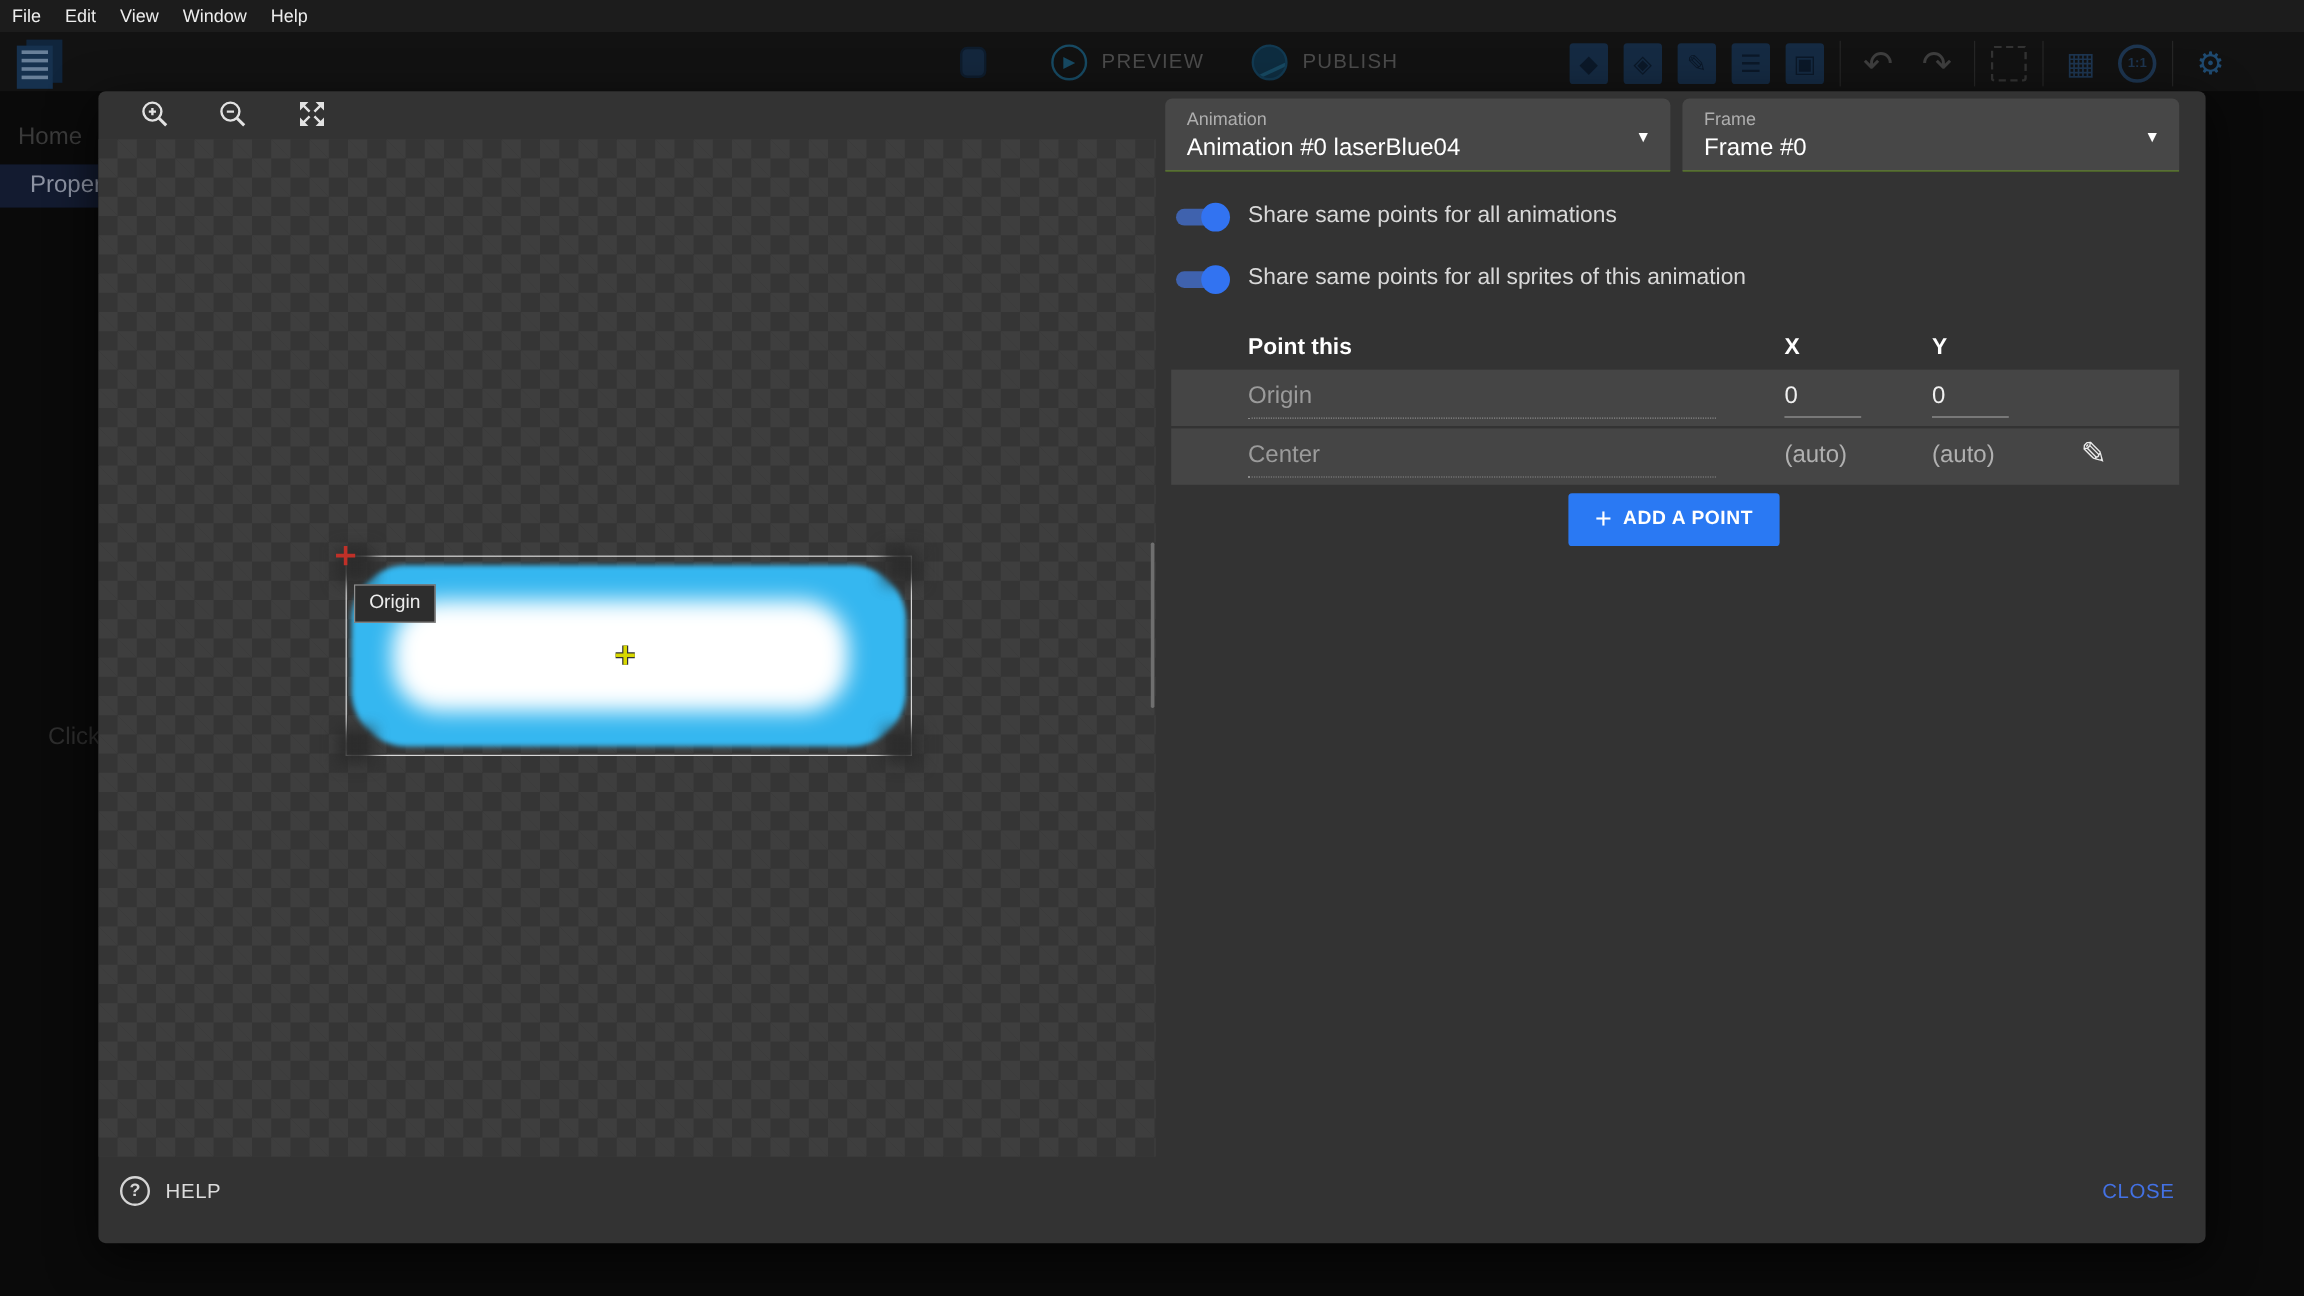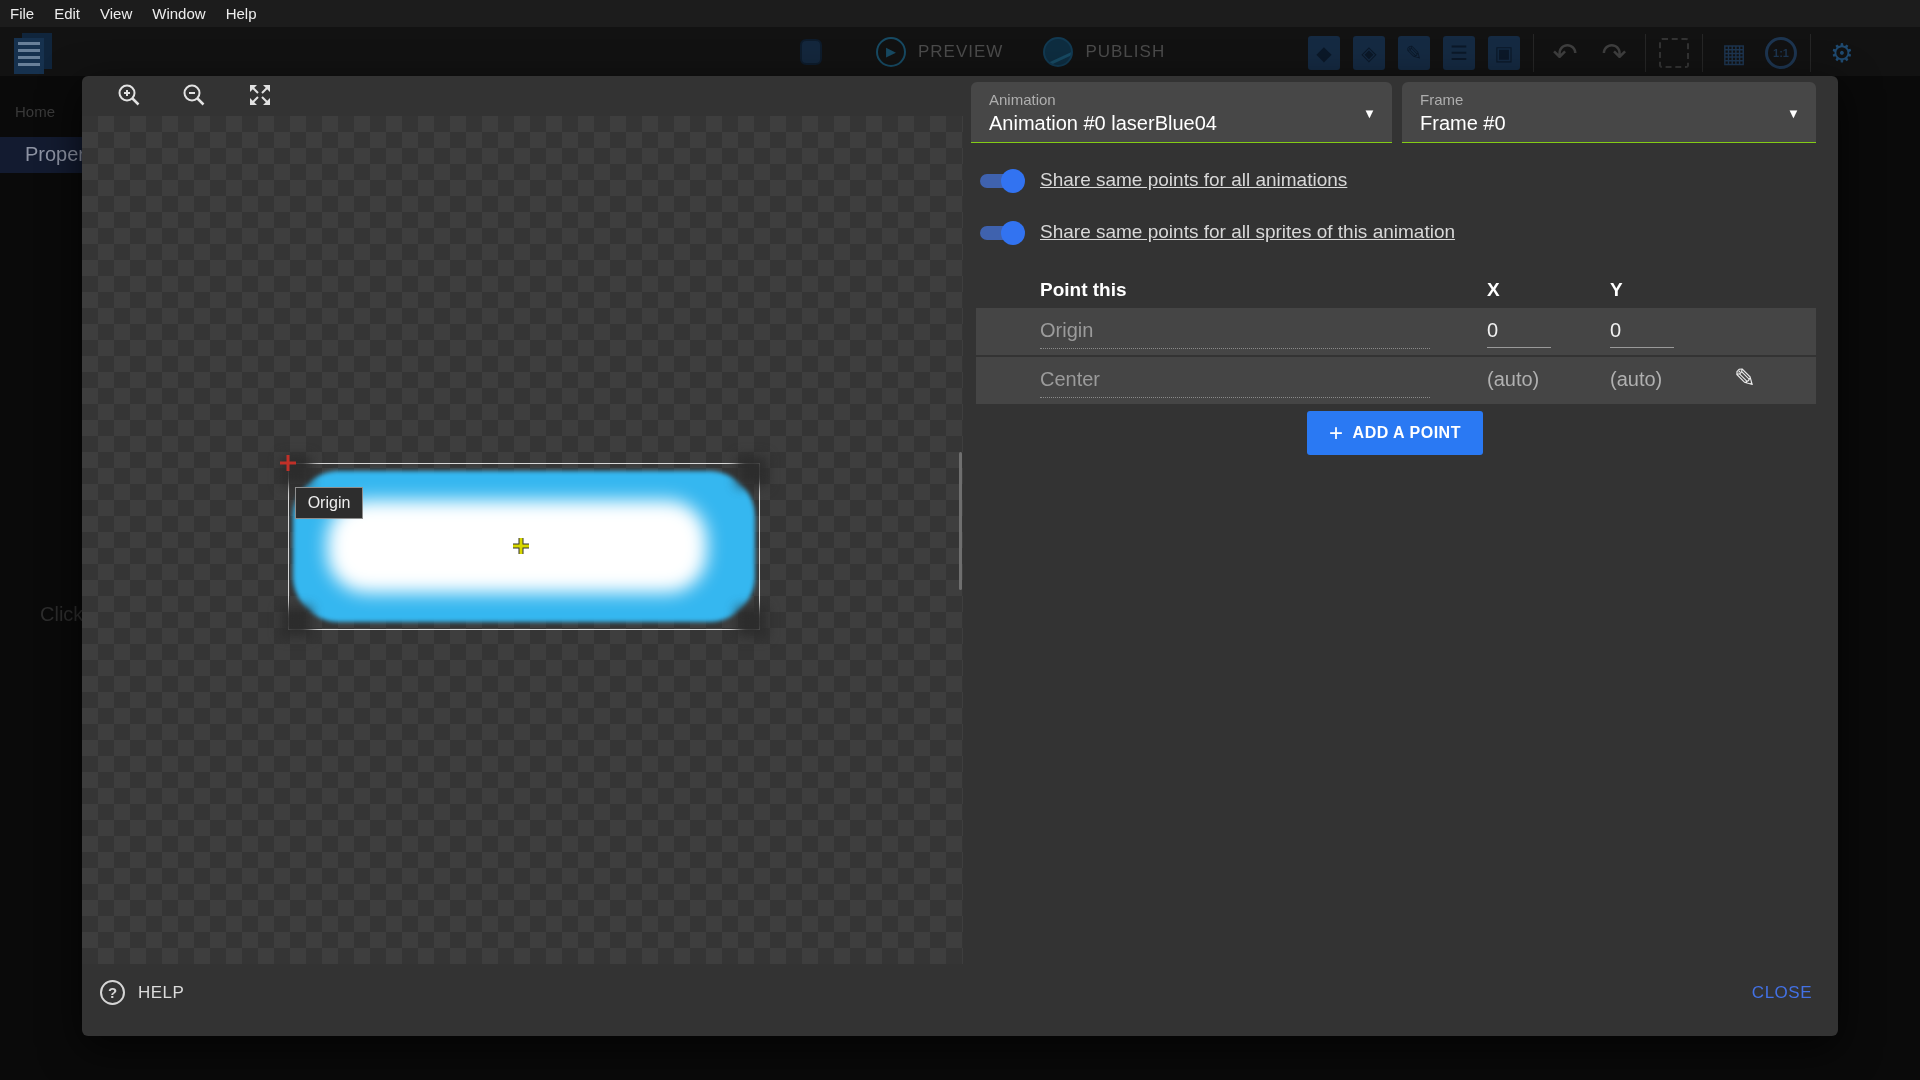--- a/index.html
+++ b/index.html
@@ -28,21 +28,21 @@
   .play-circle{width:30px;height:30px;border-radius:50%;border:2px solid #174a63;display:flex;align-items:center;justify-content:center;color:#174a63;font-size:13px;}
   .globe-circle{width:30px;height:30px;border-radius:50%;border:2px solid #123a52;background:#0e2d40;position:relative;overflow:hidden;}
   .globe-circle:after{content:"";position:absolute;left:-4px;top:18px;width:40px;height:3px;background:#174a63;transform:rotate(-25deg);}
   .bug-icon{width:22px;height:26px;border-radius:6px;background:#14273d;border:2px solid #0e1c2c;}
   .bg-icons{position:absolute;top:33px;left:1308px;height:40px;display:flex;align-items:center;gap:13px;}
   .tbx{width:32px;height:34px;border-radius:3px;background:#152a42;color:#0b1828;font-size:20px;display:flex;align-items:center;justify-content:center;}
   .tbx.plain{background:transparent;color:#3e3e3e;font-size:30px;width:36px;}
   .tbx.marquee{background:transparent;border:2px dashed #333;width:30px;height:30px;}
   .tbx.ratio{background:transparent;border:3px solid #1d3550;border-radius:50%;width:32px;height:32px;color:#1d3550;font-size:11px;font-weight:bold;}
   .vsep{width:1px;height:38px;background:#262626;}
-  .home-tab{position:absolute;left:15px;top:103px;color:#3a3a3a;font-size:15px;}
+  .home-tab{position:absolute;left:15px;top:103px;color:#3a3a3a;font-size:20px;}
   .props-bar{position:absolute;left:0;top:137px;width:82px;height:36px;background:#131b30;overflow:hidden;}
   .props-bar span{position:absolute;left:25px;top:6px;color:#8d93a3;font-size:20px;white-space:nowrap;}
   .click-hint{position:absolute;left:40px;top:603px;width:42px;overflow:hidden;color:#2d2d2d;font-size:20px;white-space:nowrap;}
   .bg-bottom{position:absolute;left:0;top:1037px;width:1920px;height:43px;background:#0b0b0b;}
   .bg-bottom .blackbox{position:absolute;left:0;top:0;width:378px;height:43px;background:#040404;border-right:3px solid #1f1f1f;}
   .coords{position:absolute;left:393px;top:11px;color:#434343;font-size:20px;}
   .search-ph{position:absolute;left:1552px;top:8px;color:#303030;font-size:22px;}
   .mag{position:absolute;left:1882px;top:9px;width:17px;height:17px;border:3px solid #383838;border-radius:50%;}
   .mag:after{content:"";position:absolute;left:13px;top:13px;width:9px;height:3px;background:#383838;transform:rotate(45deg);transform-origin:0 0;}
 
@@ -68,21 +68,21 @@
 
   
   .select{position:absolute;top:6px;height:61px;background:var(--field_bg);border-radius:6px 6px 0 0;
     border-bottom:1px solid #84cc16;cursor:pointer;}
   .select .lbl{position:absolute;left:18px;top:9px;color:#aeaeae;font-size:15px;}
   .select .val{position:absolute;left:18px;top:30px;color:#fff;font-size:20px;white-space:nowrap;}
   .select .arrow{position:absolute;top:24px;color:#fff;font-size:13px;}
   .switch{position:absolute;width:42px;height:24px;cursor:pointer;}
   .switch .track{position:absolute;left:0;top:5px;width:42px;height:14px;border-radius:7px;background:var(--toggle_track);}
   .switch .thumb{position:absolute;right:-3px;top:0;width:24px;height:24px;border-radius:50%;background:var(--toggle_thumb);}
-  .tgl-label{position:absolute;color:#d8d8d8;font-size:19px;white-space:nowrap;text-decoration:underline;}
+  .tgl-label{position:absolute;color:#d8d8d8;font-size:19px;white-space:nowrap;}
   .th{position:absolute;color:#fff;font-size:19px;font-weight:bold;}
   .trow{position:absolute;left:894px;width:840px;height:47px;background:var(--row_bg);}
   .cell-name{position:absolute;left:64px;top:11px;color:#9b9b9b;font-size:20px;}
   .name-underline{position:absolute;left:64px;top:40px;width:390px;border-bottom:1px dotted #8a8a8a;}
   .cell-x{position:absolute;left:511px;top:11px;color:#f0f0f0;font-size:20px;}
   .cell-y{position:absolute;left:634px;top:11px;color:#f0f0f0;font-size:20px;}
   .muted{color:#b0b0b0 !important;}
   .xy-underline{position:absolute;top:39px;width:64px;border-bottom:1px solid #9a9a9a;}
   .pencil{position:absolute;left:758px;top:8px;color:#ececec;font-size:26px;cursor:pointer;line-height:1;}
   .add-btn{position:absolute;left:1225px;top:335px;width:176px;height:44px;background:var(--accent);border:none;border-radius:3px;

